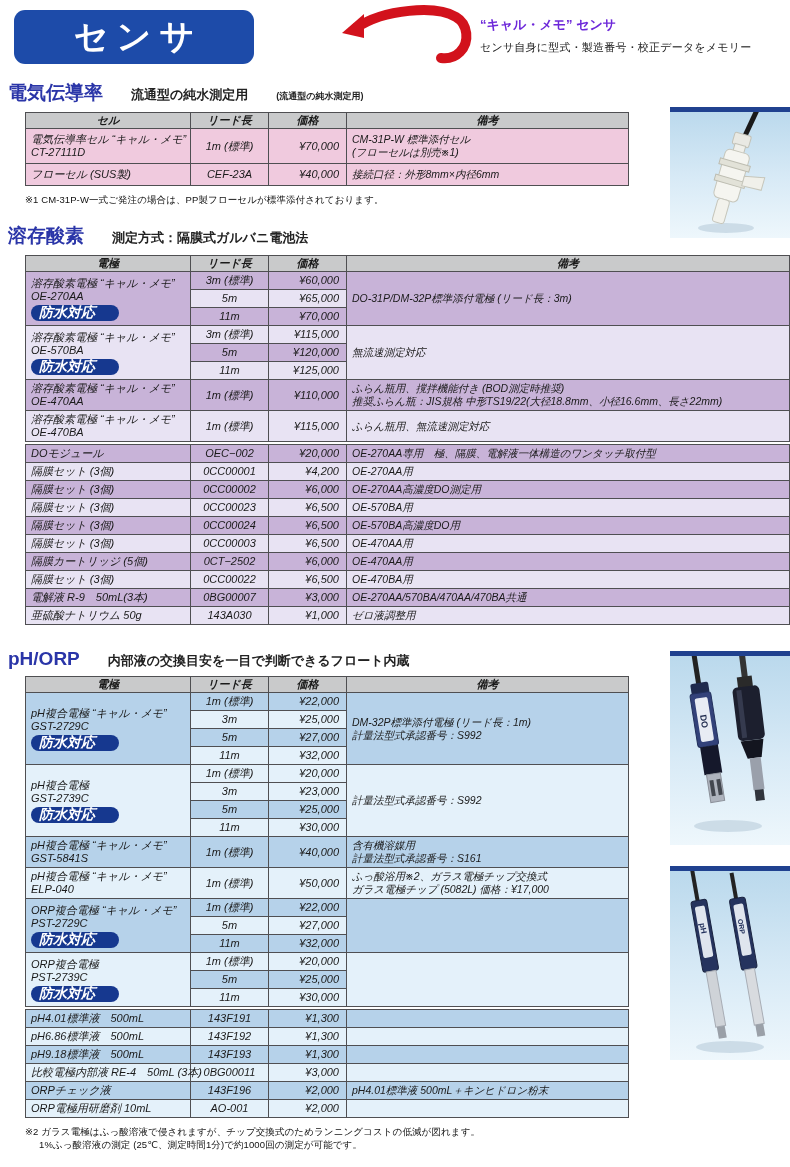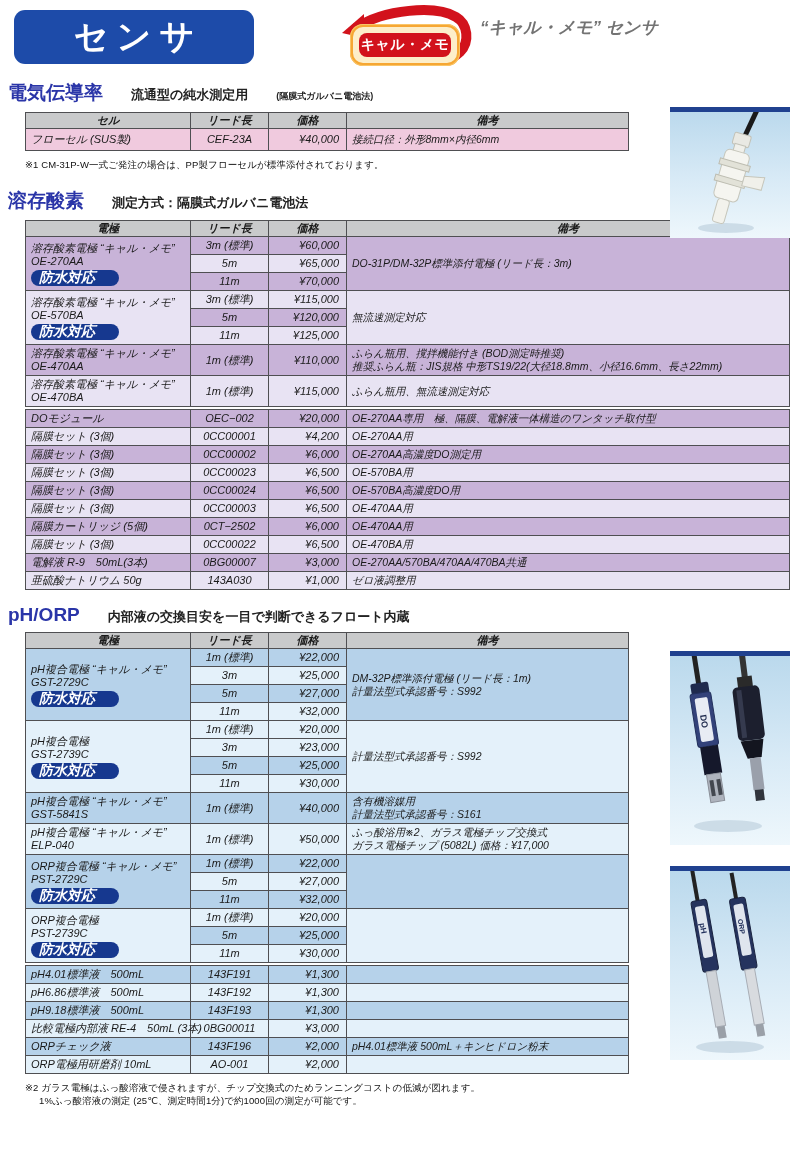--- a/index.html
+++ b/index.html
@@ -27,32 +27,32 @@
     background:var(--calmemo-orange,#f6a733); border-radius:13px;
     box-shadow:0 0 0 1px #f9c568 inset;
   }
   .cm-badge-cream { position:absolute; inset:3px; background:#fdeec9; border-radius:10px; }
   .cm-badge-red {
     position:absolute; inset:6px; background:var(--calmemo-red,#d2121c); border-radius:8px;
     display:flex; align-items:center; justify-content:center;
   }
   .cm-badge-red span { color:#fff; font-weight:bold; font-size:14px; letter-spacing:0.5px; }
   .cm-text { position:absolute; left:140px; top:14px; width:300px; }
-  .cm-title { font-size:17px; font-weight:bold; color:#737373;font-style:italic; }
+  .cm-title { font-size:13px; font-weight:bold; color:#6d28d9; }
   .cm-sub { font-size:11px; color:#222; margin-top:6px; letter-spacing:0.2px; }
 
   
   .main { position:absolute; left:0; top:0; width:672px; }
   .sec-head { display:flex; align-items:baseline; gap:28px; margin-left:8px; }
   .sec-head .s-title { font-size:19px; font-weight:bold; color:var(--section-title-blue,#2a35a8); }
   .sec-head .s-sub { font-size:13px; font-weight:bold; color:#222; }
   .sec-head .s-note { font-size:9px; font-weight:bold; color:#222; }
   #sec0 .sec-head { padding-top:80px; }
   #sec1 .sec-head { margin-top:17px; }
-  #sec2 .sec-head { margin-top:14px; }
+  #sec2 .sec-head { margin-top:23px; }
 
   
   .tablewrap { margin:6px 0 0 25px;font-style:italic; }
   table.ptable { border-collapse:collapse; table-layout:fixed; }
   table.w-narrow { width:604px; }
   table.w-wide { width:765px; }
   .ptable th, .ptable td {
     border:1px solid #4f4f52; font-size:11px; line-height:13px;
     padding:2px 5px; vertical-align:middle;
   }
@@ -96,57 +96,63 @@
 
   <div class="top-banner">
     <span>センサ</span>
   </div>
 
   <div class="calmemo">
     <svg class="cm-arrow" viewBox="0 0 140 70">
       <path d="M16 26 C 44 7, 96 3, 116 15 C 128 22, 130 40, 120 50 C 115 55, 108 57, 101 56" fill="none" stroke="#d2121c" stroke-width="10" stroke-linecap="round"></path>
       <polygon points="2,31 24,12 24,36" fill="#d2121c"></polygon>
     </svg>
-    <div class="cm-badge-outer">
-      <div class="cm-badge-cream">
-        <div class="cm-badge-red">
-          <span>キャル・メモ</span>
-        </div>
-      </div>
-    </div>
     <div class="cm-text">
       <div class="cm-title">“キャル・メモ” センサ</div>
+      <div class="cm-sub">センサ自身に型式・製造番号・校正データをメモリー</div>
     </div>
   </div>
 
   <div class="main">
 
     <section id="sec0">
       <div class="sec-head">
         <span class="s-title">電気伝導率</span>
         <span class="s-sub">流通型の純水測定用</span>
-        <span class="s-note">(隔膜式ガルバニ電池法)</span>
+        <span class="s-note">(流通型の純水測定用)</span>
       </div>
       <div class="tablewrap">
           <table class="ptable theme-pink w-narrow">
             <colgroup>
               <col style="width: 165px;">
               <col style="width: 78px;">
               <col style="width: 78px;">
               <col>
             </colgroup>
             <thead>
               <tr>
                 <th>セル</th>
                 <th>リード長</th>
                 <th>価格</th>
                 <th>備考</th>
               </tr>
             </thead>
             <tbody>
+              <tr class="rowline">
+                <td class="cell-name shade-dark" rowspan="1">
+                  <div class="name-line">電気伝導率セル “キャル・メモ”</div>
+                  <div class="name-line">CT-27111D</div>
+                </td>
+                <td class="cell-lead shade-dark">1m (標準)</td>
+                <td class="cell-price shade-dark">¥70,000</td>
+                <td class="cell-remark shade-dark" rowspan="1">
+                  <div>CM-31P-W 標準添付セル</div>
+                  <div>(フローセルは別売※1)</div>
+                </td>
+              </tr>
               <tr class="rowline">
                 <td class="cell-name shade-dark" rowspan="1">
                   <div class="name-line">フローセル (SUS製)</div>
                 </td>
                 <td class="cell-lead shade-dark">CEF-23A</td>
                 <td class="cell-price shade-dark">¥40,000</td>
                 <td class="cell-remark shade-dark" rowspan="1">
                   <div>接続口径：外形8mm×内径6mm</div>
                 </td>
               </tr>

